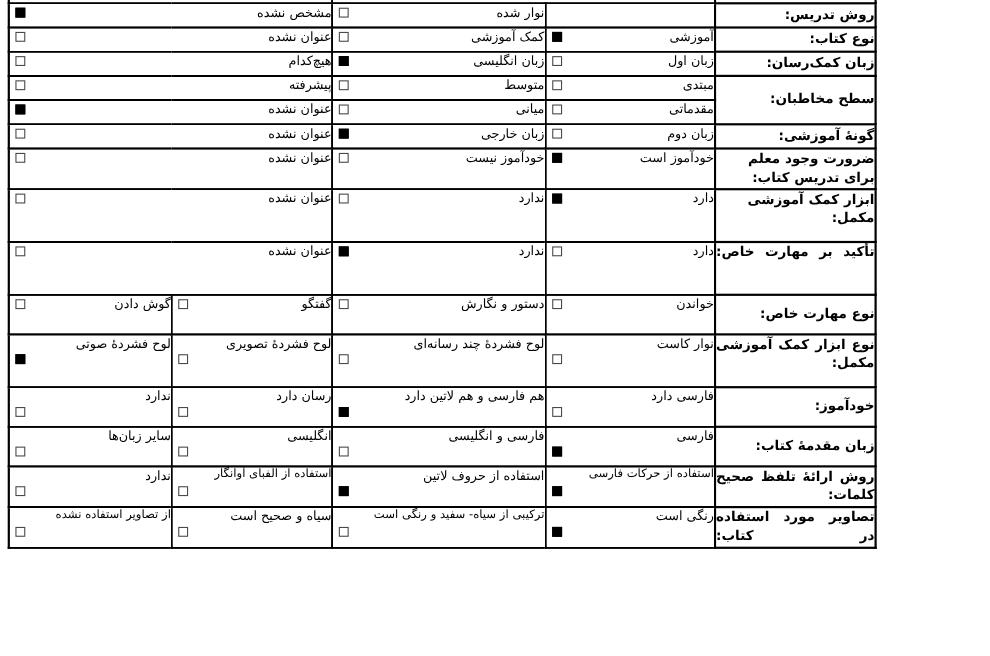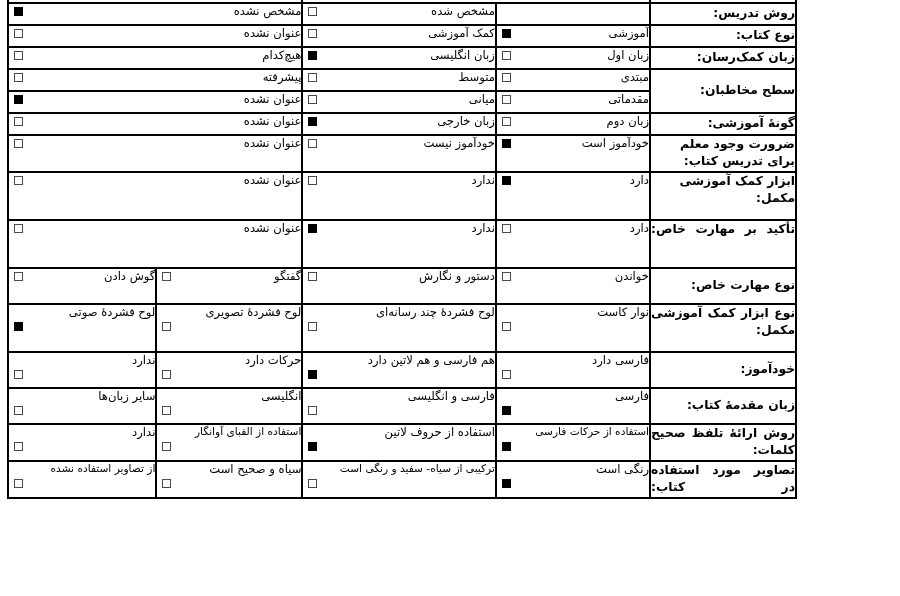--- a/index.html
+++ b/index.html
@@ -102,21 +102,21 @@
         <td class="label h-xs"></td>
         <td class="opt h-xs" colspan="2"></td>
         <td class="opt h-xs" colspan="2"></td>
       </tr>
 
       <tr>
         <td class="label mid h-s">روش تدریس:</td>
         <td class="opt h-s"></td>
         <td class="opt h-s">
           <span class="box inline"></span>
-          <span class="opt-txt">مشخص شده</span>
+          <span class="opt-txt">نوار شده</span>
         </td>
         <td class="opt h-s" colspan="2">
           <span class="box inline checked"></span>
           <span class="opt-txt">مشخص نشده</span>
         </td>
       </tr>
 
       <tr>
         <td class="label mid h-s">نوع کتاب:</td>
         <td class="opt h-s">
@@ -288,21 +288,21 @@
         <td class="label mid h-m">خودآموز:</td>
         <td class="opt h-m">
           <span class="opt-txt">فارسی دارد</span>
           <span class="box below"></span>
         </td>
         <td class="opt h-m">
           <span class="opt-txt">هم فارسی و هم لاتین دارد</span>
           <span class="box below checked"></span>
         </td>
         <td class="opt h-m">
-          <span class="opt-txt">حرکات دارد</span>
+          <span class="opt-txt">رسان دارد</span>
           <span class="box below"></span>
         </td>
         <td class="opt h-m">
           <span class="opt-txt">ندارد</span>
           <span class="box below"></span>
         </td>
       </tr>
 
       <tr>
         <td class="label mid h-m">زبان مقدمهٔ کتاب:</td>

